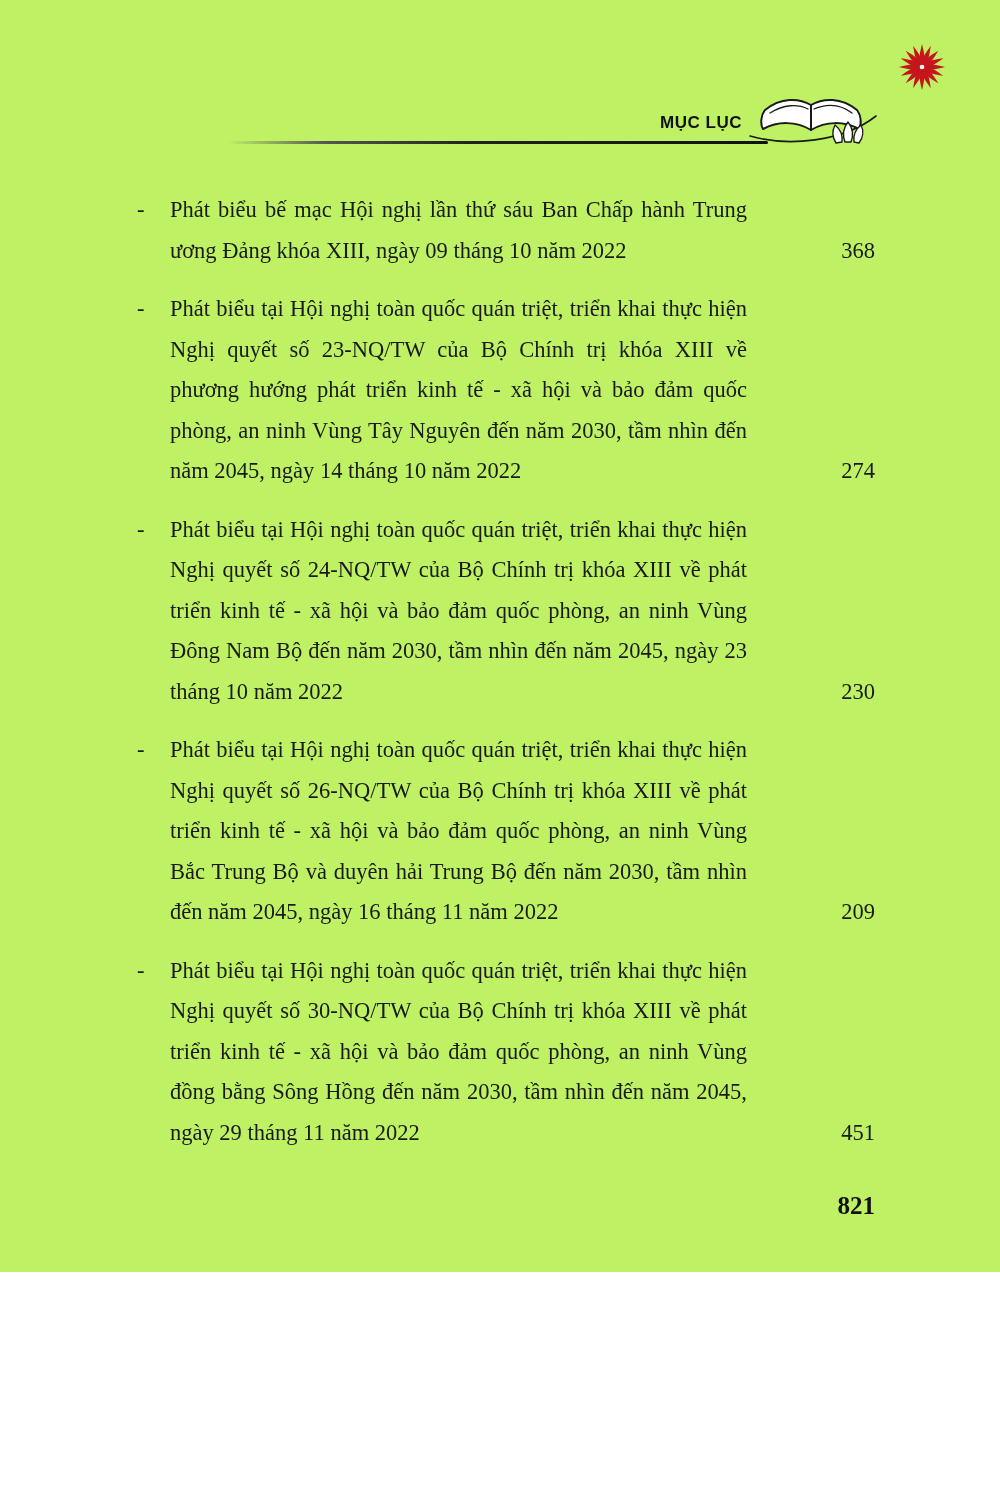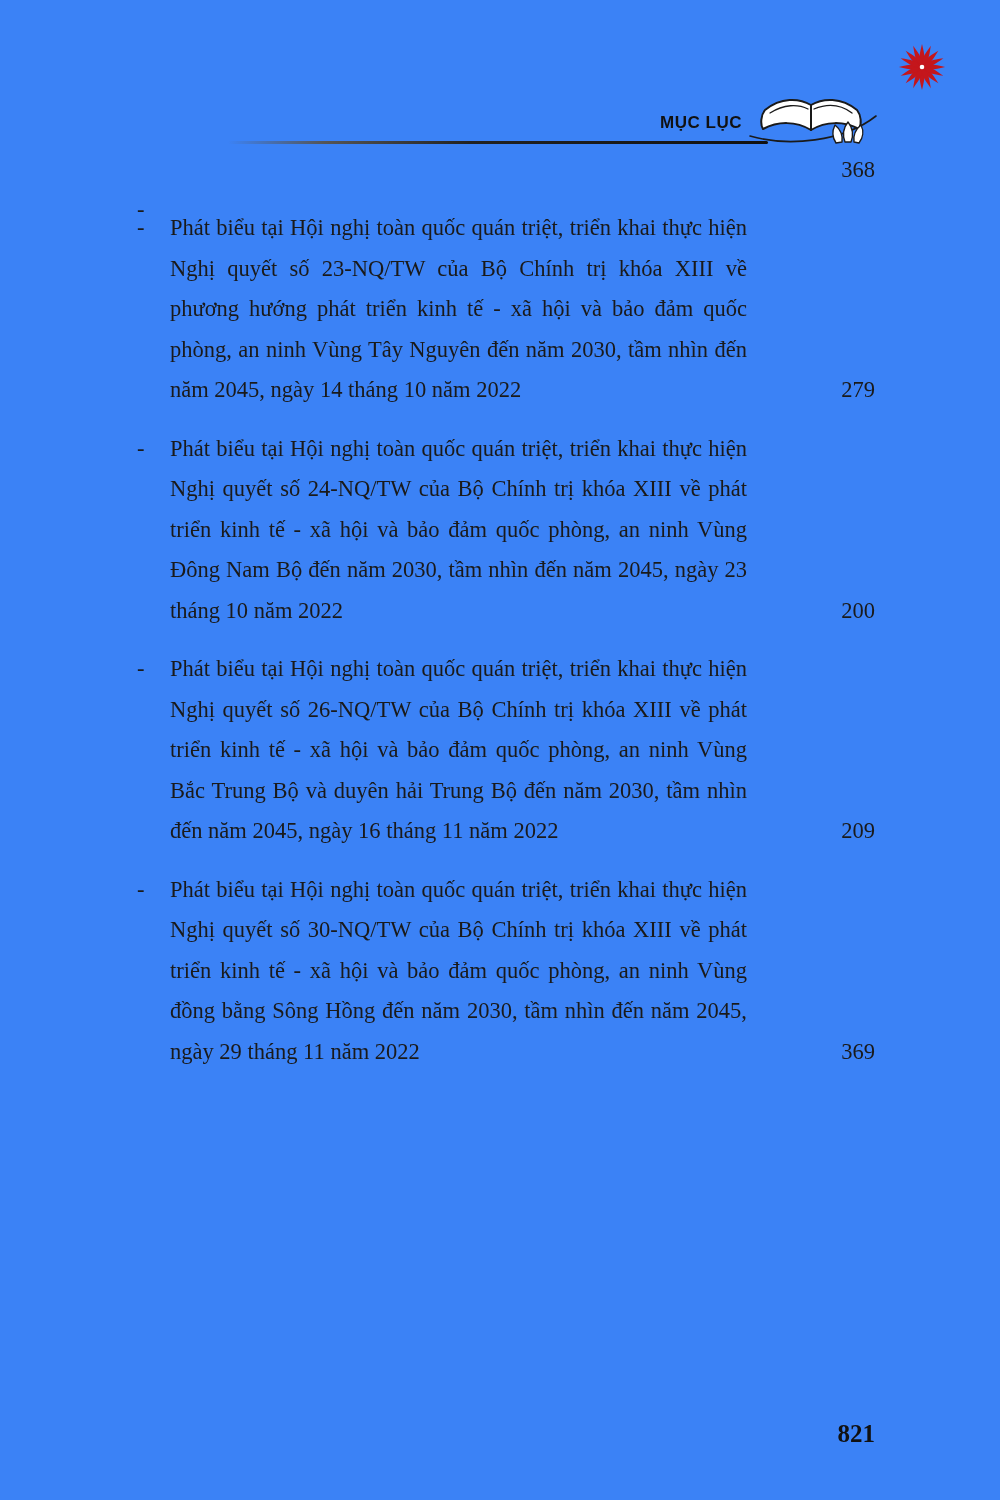--- a/index.html
+++ b/index.html
@@ -3,22 +3,22 @@
 <meta charset="utf-8">
 <style>
   html, body {
     margin: 0;
     padding: 0;
     background: #ffffff;
   }
   .page {
     position: relative;
     width: 1000px;
-    height: 1500px;
-    background: #3b82f6;
+    height: 1272px;
+    background: #bef264;
     font-family: "Liberation Serif", serif;
     color: #1a1a1a;
     overflow: hidden;
   }
 
   
   .emblem {
     position: absolute;
     left: 897px;
     top: 42px;
@@ -142,43 +142,44 @@
 
       <path d="M97,62 C94,54 96,47 100,42 C104,47 106,54 103,62 Z" fill="#ffffff" stroke-width="1.4"></path>
       <path d="M88,63 C84,57 84,51 87,45 C92,49 95,55 94,62 Z" fill="#ffffff" stroke-width="1.4"></path>
       <path d="M106,62 C105,55 108,49 113,45 C116,51 115,58 111,63 Z" fill="#ffffff" stroke-width="1.4"></path>
     </svg>
   </div>
 
   <div class="toc-list" id="toc-list">
     <div class="entry">
       <span class="entry-dash">-</span>
+      <div class="entry-text">Phát biểu bế mạc Hội nghị lần thứ sáu Ban Chấp hành Trung ương Đảng khóa XIII, ngày 09 tháng 10 năm 2022</div>
       <span class="entry-page">368</span>
     </div>
 
     <div class="entry">
       <span class="entry-dash">-</span>
       <div class="entry-text">Phát biểu tại Hội nghị toàn quốc quán triệt, triển khai thực hiện Nghị quyết số 23-NQ/TW của Bộ Chính trị khóa XIII về phương hướng phát triển kinh tế - xã hội và bảo đảm quốc phòng, an ninh Vùng Tây Nguyên đến năm 2030, tầm nhìn đến năm 2045, ngày 14 tháng 10 năm 2022</div>
-      <span class="entry-page">279</span>
+      <span class="entry-page">274</span>
     </div>
 
     <div class="entry">
       <span class="entry-dash">-</span>
       <div class="entry-text">Phát biểu tại Hội nghị toàn quốc quán triệt, triển khai thực hiện Nghị quyết số 24-NQ/TW của Bộ Chính trị khóa XIII về phát triển kinh tế - xã hội và bảo đảm quốc phòng, an ninh Vùng Đông Nam Bộ đến năm 2030, tầm nhìn đến năm 2045, ngày 23 tháng 10 năm 2022</div>
-      <span class="entry-page">200</span>
+      <span class="entry-page">230</span>
     </div>
 
     <div class="entry">
       <span class="entry-dash">-</span>
       <div class="entry-text">Phát biểu tại Hội nghị toàn quốc quán triệt, triển khai thực hiện Nghị quyết số 26-NQ/TW của Bộ Chính trị khóa XIII về phát triển kinh tế - xã hội và bảo đảm quốc phòng, an ninh Vùng Bắc Trung Bộ và duyên hải Trung Bộ đến năm 2030, tầm nhìn đến năm 2045, ngày 16 tháng 11 năm 2022</div>
       <span class="entry-page">209</span>
     </div>
 
     <div class="entry">
       <span class="entry-dash">-</span>
       <div class="entry-text">Phát biểu tại Hội nghị toàn quốc quán triệt, triển khai thực hiện Nghị quyết số 30-NQ/TW của Bộ Chính trị khóa XIII về phát triển kinh tế - xã hội và bảo đảm quốc phòng, an ninh Vùng đồng bằng Sông Hồng đến năm 2030, tầm nhìn đến năm 2045, ngày 29 tháng 11 năm 2022</div>
-      <span class="entry-page">369</span>
+      <span class="entry-page">451</span>
     </div>
   </div>
 
   <div class="footer-page">821</div>
 
 </div>
 
 </body></html>

